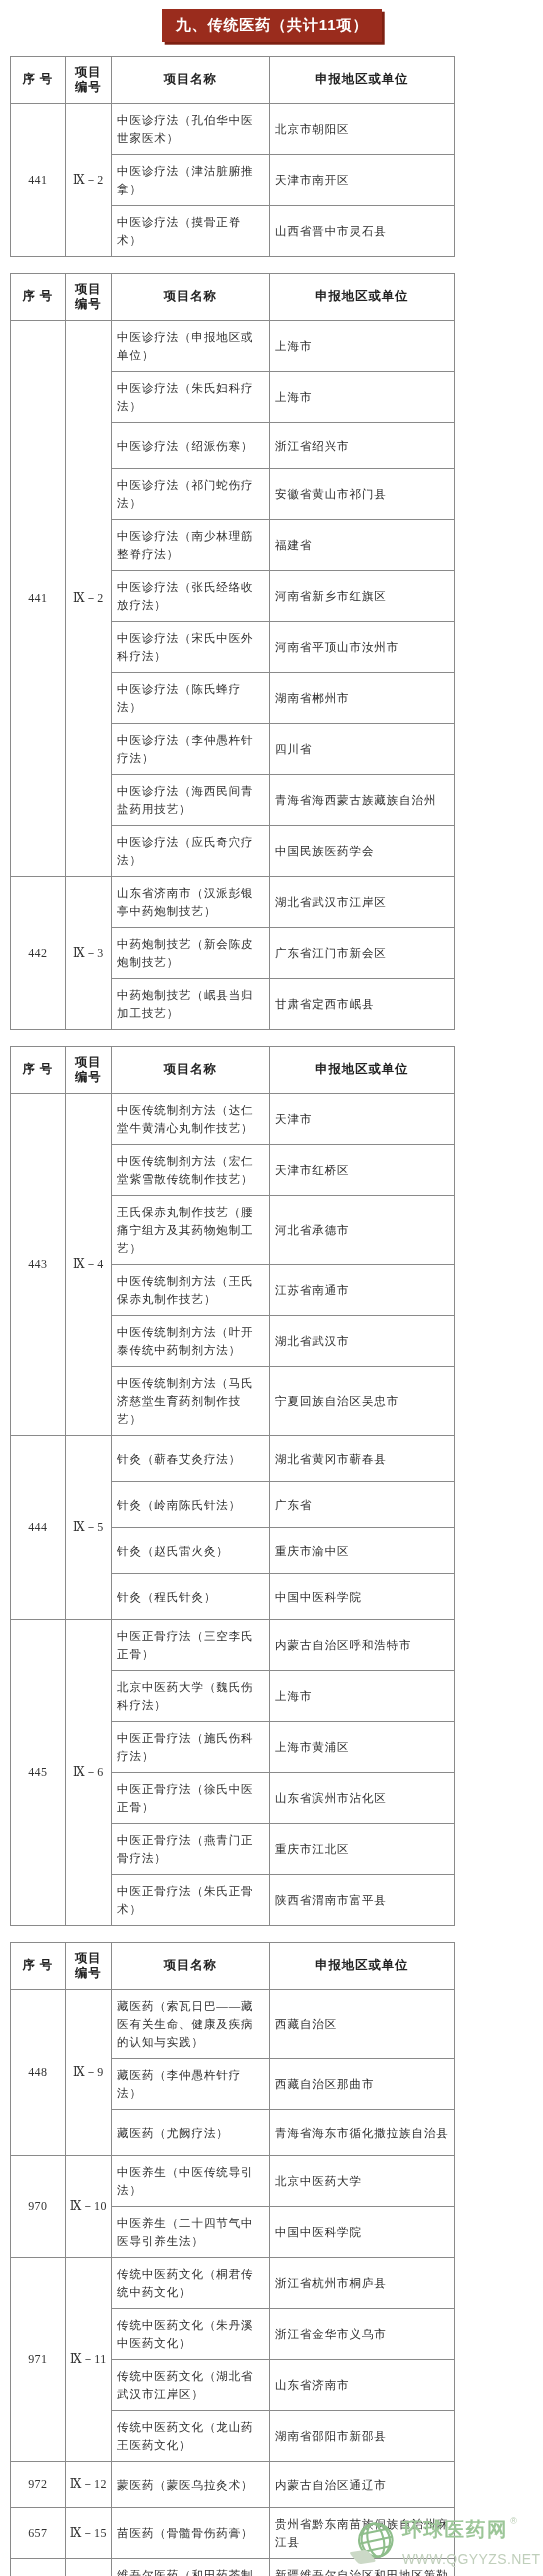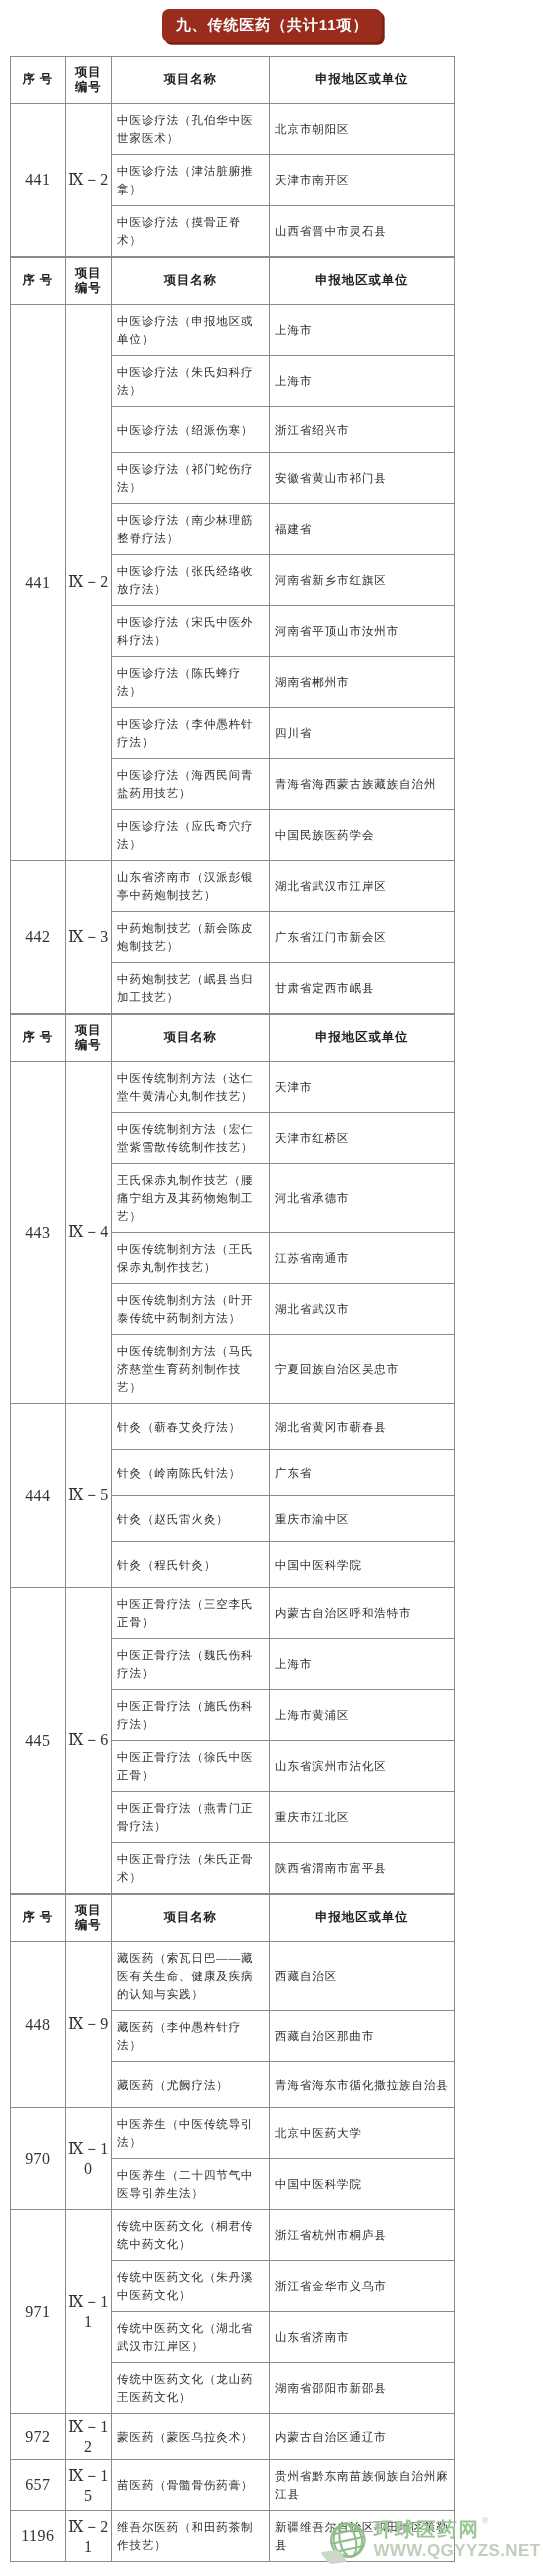--- a/index.html
+++ b/index.html
@@ -20,33 +20,34 @@
   .title-badge {
     width: fit-content;
     margin: 9px auto 14px auto;
     background: #9a2c1d;
     color: #ffffff;
     font-family: "Liberation Sans", "DejaVu Sans", sans-serif;
     font-weight: 700;
     font-size: 15px;
     letter-spacing: 0.9px;
     padding: 7px 14px;
-    border-radius: 7px;
+    border-radius: 0;
     box-shadow: 2.7px 2.7px 0 #7e2012;
   }
 
   
   .tables-wrap {
     margin-left: 9.8px;
     width: 446px;
   }
   table.list-table {
     border-collapse: collapse;
     table-layout: fixed;
     width: 444px;
+    margin-bottom: 16px;
     background: #ffffff;
   }
   table.list-table th,
   table.list-table td {
     border: 0.9px solid #8a8a8a;
     vertical-align: middle;
     word-break: break-all;
   }
   table.list-table {
     border: 1.8px solid #4a4a4a;
@@ -64,21 +65,21 @@
     letter-spacing: 0.9px;
     color: #222222;
     white-space: pre-line;
     line-height: 1.25;
     padding: 3.5px 1.8px;
   }
   table.list-table tbody tr { height: 46px; }
 
   td.cell-serial, td.cell-code {
     text-align: center;
-    font-size: 16px;
+    font-size: 12px;
     color: #333333;
     letter-spacing: 0.4px;
     padding: 1.8px;
   }
   td.cell-name, td.cell-unit {
     font-size: 11.5px;
     line-height: 18px;
     letter-spacing: 0.9px;
     padding: 7px 4.4px 7px 5.3px;
     text-align: left;
@@ -115,25 +116,25 @@
   }
   .wm-reg {
     font-size: 9px;
     color: #b9ccb4;
     margin-left: 1.8px;
     margin-top: -1.8px;
     font-family: "Liberation Sans", sans-serif;
   }
   .wm-url {
     font-family: "Liberation Sans", "DejaVu Sans", sans-serif;
-    font-weight: 700;
-    font-size: 17px;
+    font-weight: 400;
+    font-size: 14px;
     letter-spacing: 0.4px;
     color: #c0cfbb;
-    margin-top: 3px;
+    margin-top: 13px;
   }
 </style>
 </head>
 <body>
 
 <div class="title-badge">
   <span>九、传统医药（共计11项）</span>
 </div>
 
 <div class="tables-wrap">
@@ -310,21 +311,21 @@
           <td class="cell-name">针灸（程氏针灸）</td>
           <td class="cell-unit">中国中医科学院</td>
         </tr>
         <tr class="group-start">
           <td class="cell-serial" rowspan="6">445</td>
           <td class="cell-code" rowspan="6">Ⅸ－6</td>
           <td class="cell-name">中医正骨疗法（三空李氏正骨）</td>
           <td class="cell-unit">内蒙古自治区呼和浩特市</td>
         </tr>
         <tr>
-          <td class="cell-name">中医正骨疗法（魏氏伤科疗法）</td>
+          <td class="cell-name">北京中医药大学（魏氏伤科疗法）</td>
           <td class="cell-unit">上海市</td>
         </tr>
         <tr>
           <td class="cell-name">中医正骨疗法（施氏伤科疗法）</td>
           <td class="cell-unit">上海市黄浦区</td>
         </tr>
         <tr>
           <td class="cell-name">中医正骨疗法（徐氏中医正骨）</td>
           <td class="cell-unit">山东省滨州市沾化区</td>
         </tr>

